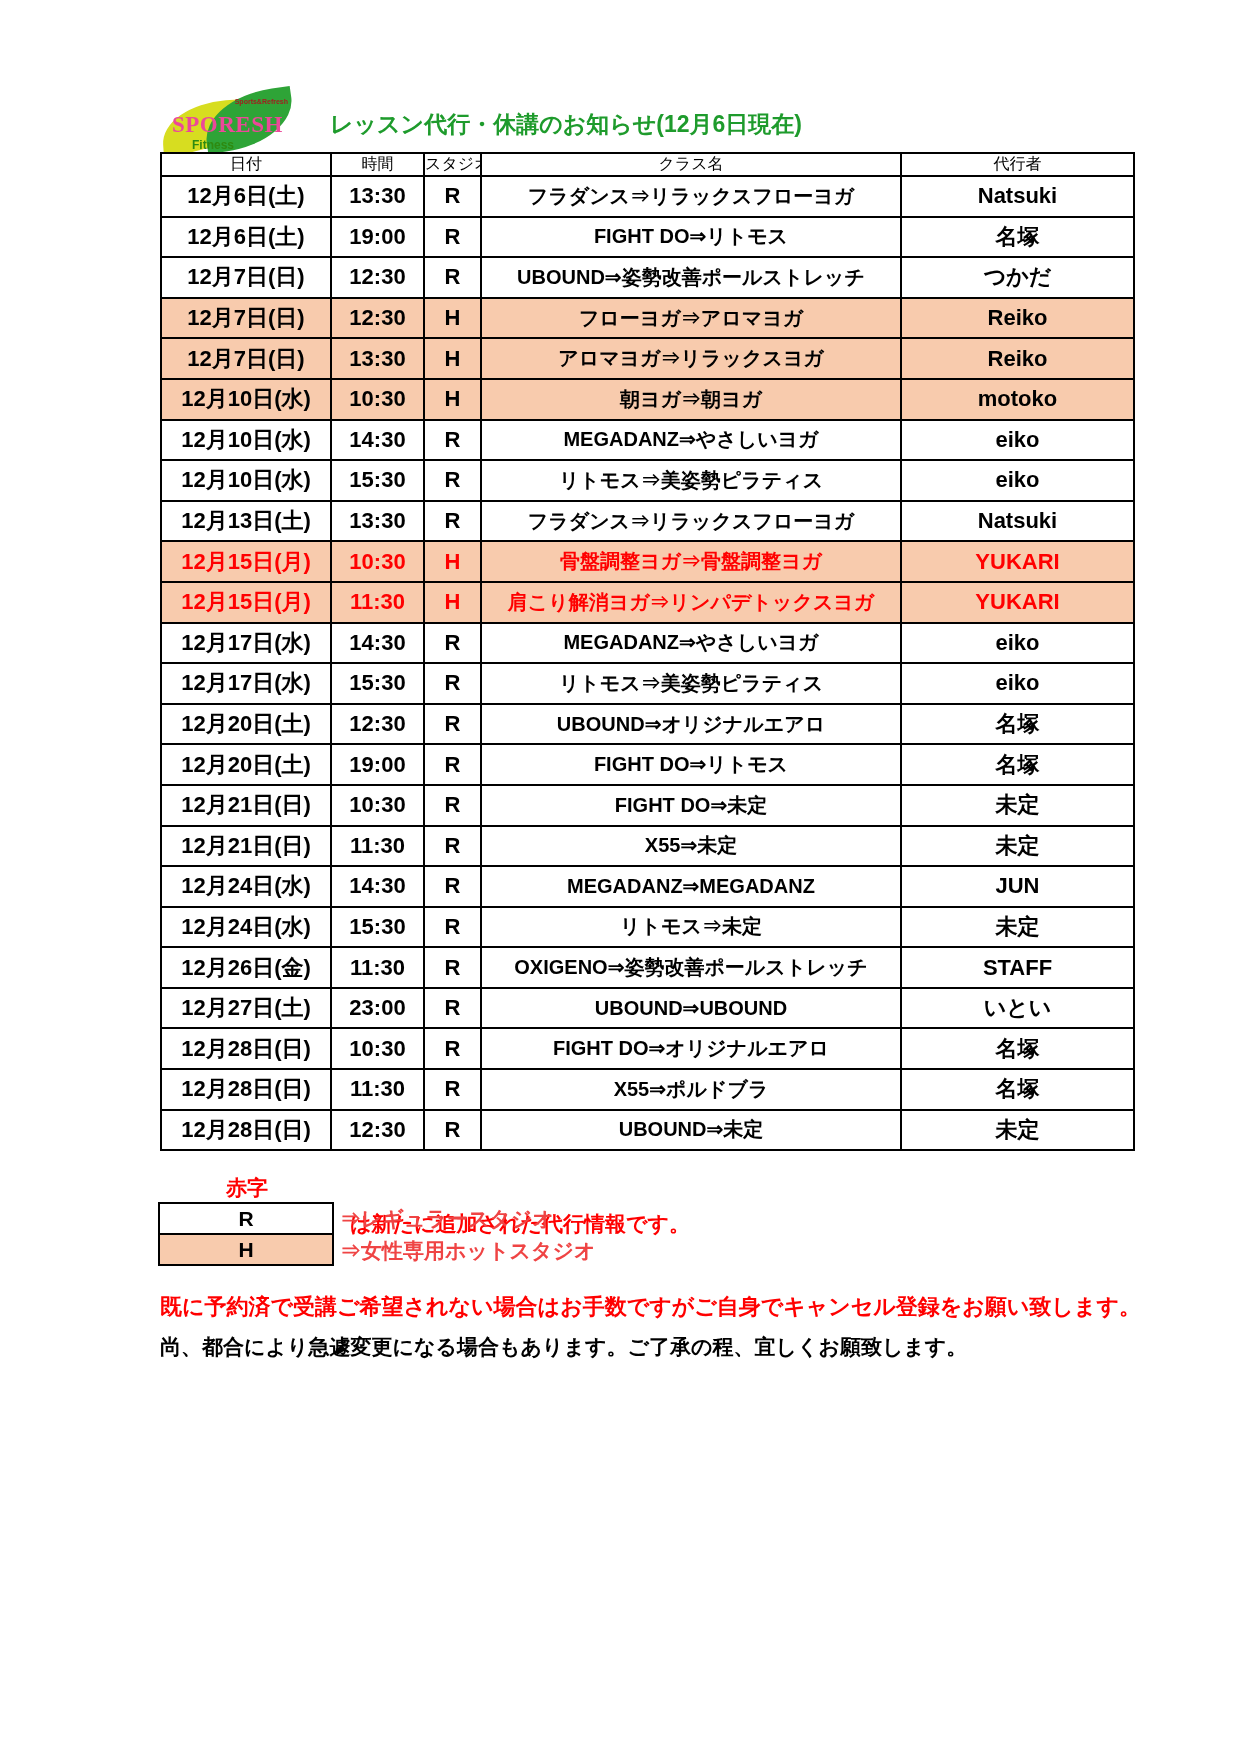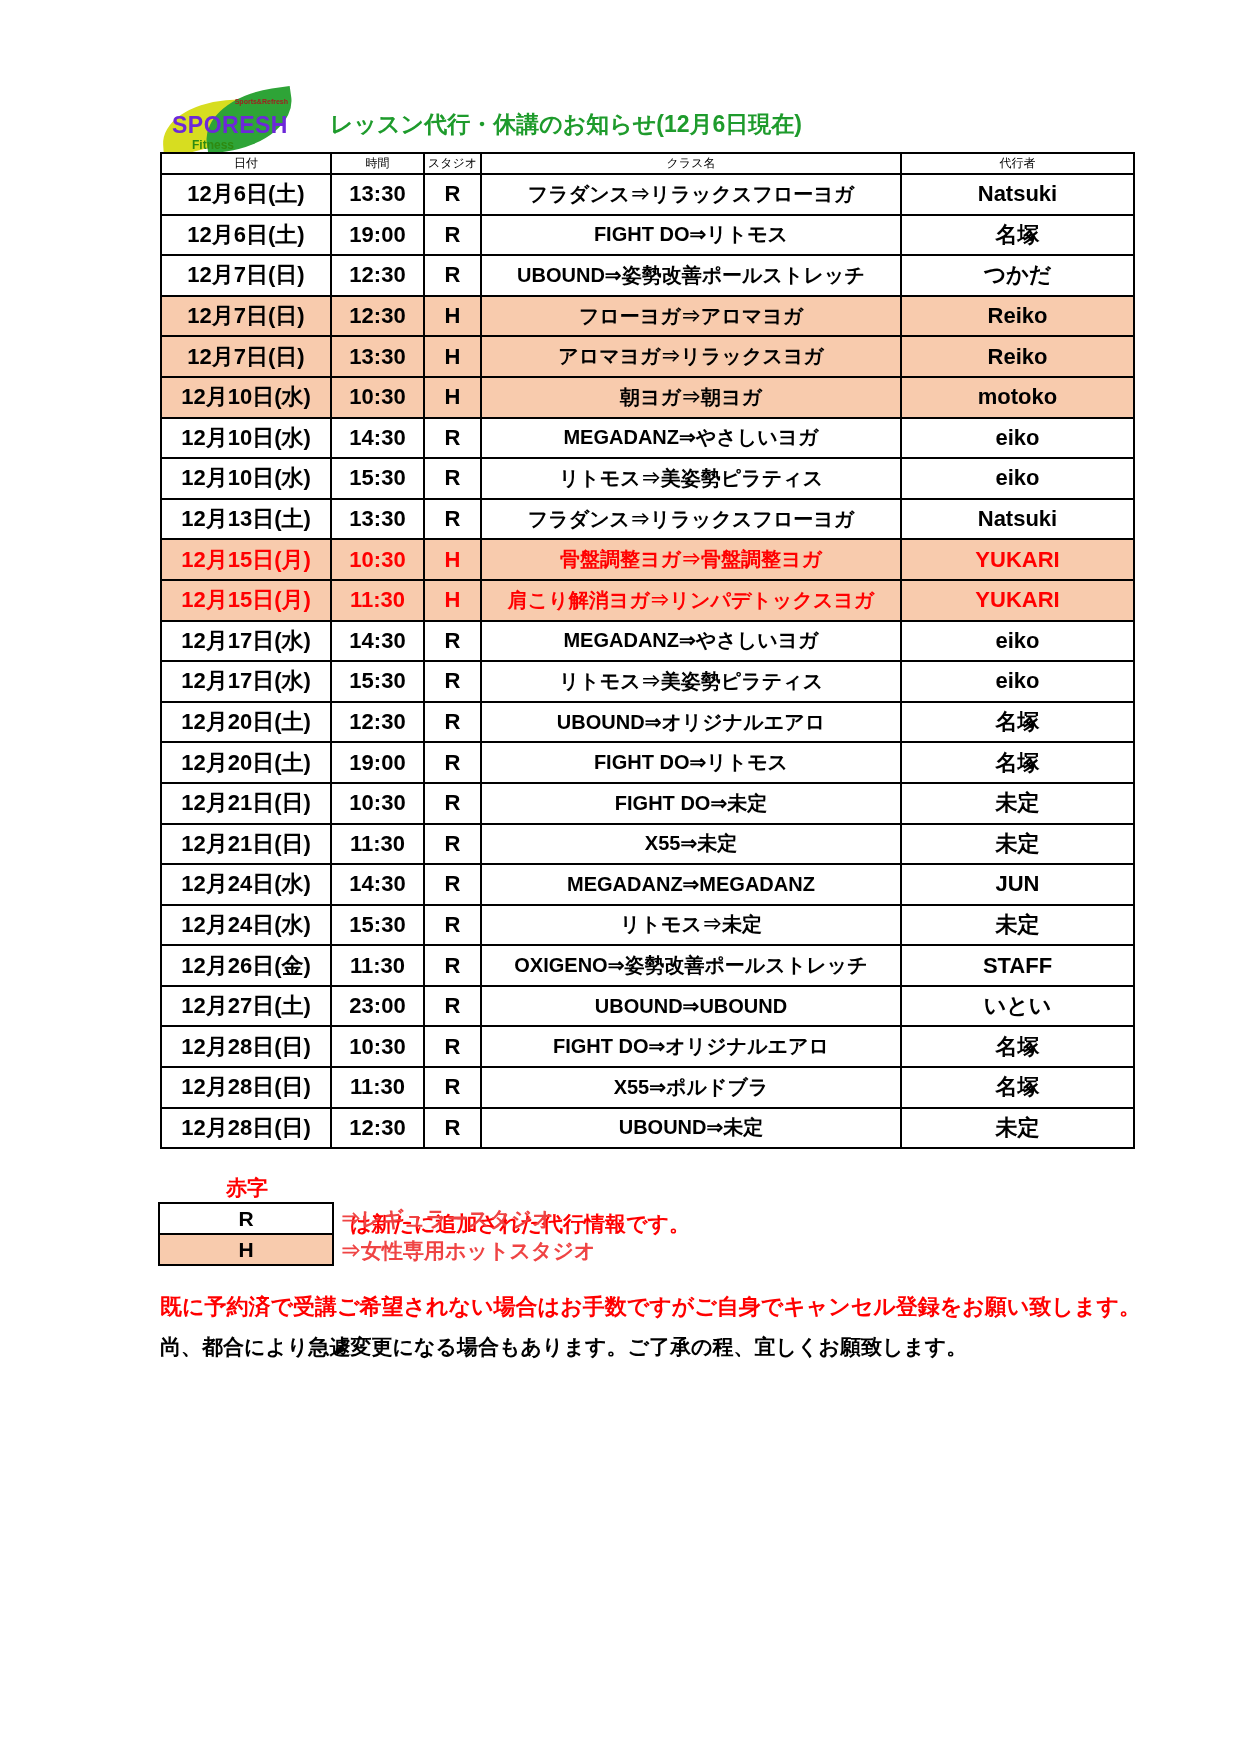--- a/index.html
+++ b/index.html
@@ -5,32 +5,32 @@
   html,body{margin:0;padding:0;background:#fff;}
   .page{position:relative;width:1240px;height:1754px;background:#ffffff;
         font-family:"Liberation Sans",sans-serif;overflow:hidden;}
 
   
   .logo{position:absolute;left:162px;top:90px;width:132px;height:66px;}
   .leaf{position:absolute;border-radius:80% 0 80% 0;}
   .leaf-y{left:0;top:12px;width:82px;height:50px;background:#d7dd20;transform:rotate(-4deg);}
   .leaf-g{right:0;top:2px;width:90px;height:56px;background:#2ea437;transform:rotate(-8deg);}
   .logo-top{position:absolute;right:6px;top:8px;font-size:7px;font-weight:bold;color:#a02020;z-index:3;}
-  .logo-text{position:absolute;left:10px;top:22px;width:118px;z-index:2;color:#6d28d9;
-             font-family:Liberation Sans, sans-serif;font-weight:bold;font-size:23px;letter-spacing:.5px;}
+  .logo-text{position:absolute;left:10px;top:22px;width:118px;z-index:2;color:#ec4899;
+             font-family:Liberation Serif, serif;font-weight:bold;font-size:23px;letter-spacing:.5px;}
   .logo-bottom{position:absolute;left:30px;bottom:4px;font-size:12px;font-weight:bold;color:#2e8a10;z-index:3;}
 
   
   .title{position:absolute;left:318px;top:97px;margin:12px;font-size:23px;font-weight:bold;
          color:#1e9b2c;white-space:nowrap;letter-spacing:0px;}
 
   
   table.schedule{position:absolute;left:160px;top:152px;width:973px;border-collapse:collapse;
                  table-layout:fixed;background:#fff;}
-  table.schedule th{border:2px solid #000;height:19px;font-size:12px;font-weight:normal;
+  table.schedule th{border:2px solid #000;height:19px;font-size:16px;font-weight:normal;
                     text-align:center;vertical-align:middle;padding:0;white-space:nowrap;overflow:hidden;}
   table.schedule td{border:2px solid #000;height:38.6px;font-size:22px;font-weight:bold;color:#000;
                     text-align:center;vertical-align:middle;padding:0;white-space:nowrap;overflow:hidden;}
   table.schedule td:nth-child(4){font-size:20px;}
   tr.hl td{background:#f8cbad;}
   tr.red td{color:#ff0000;}
 
   
   .legend-redword{position:absolute;left:160px;top:1174px;width:174px;text-align:center;
                   color:#ff0000;font-weight:bold;font-size:21px;}

